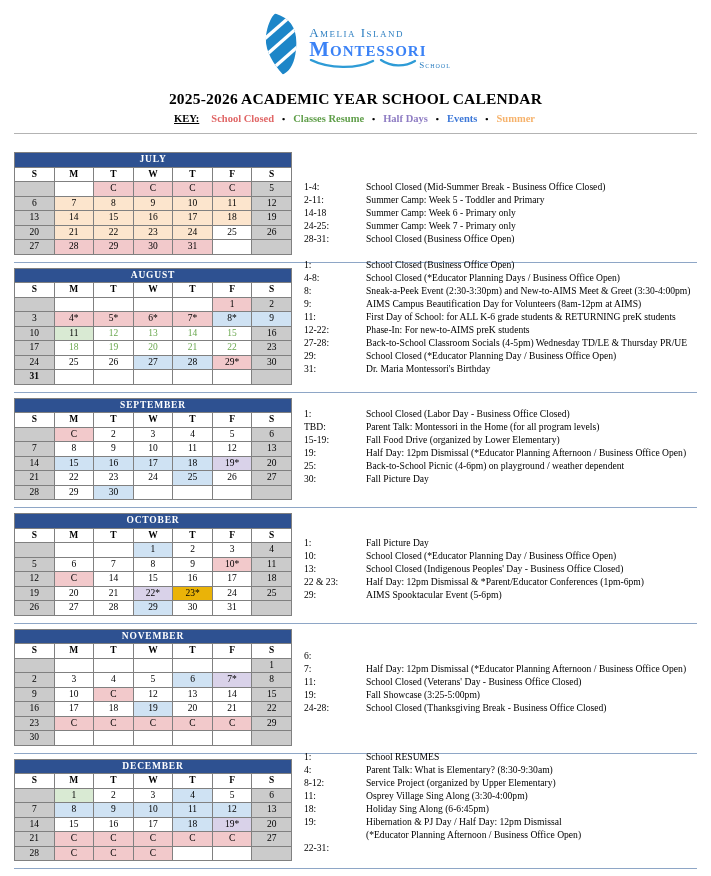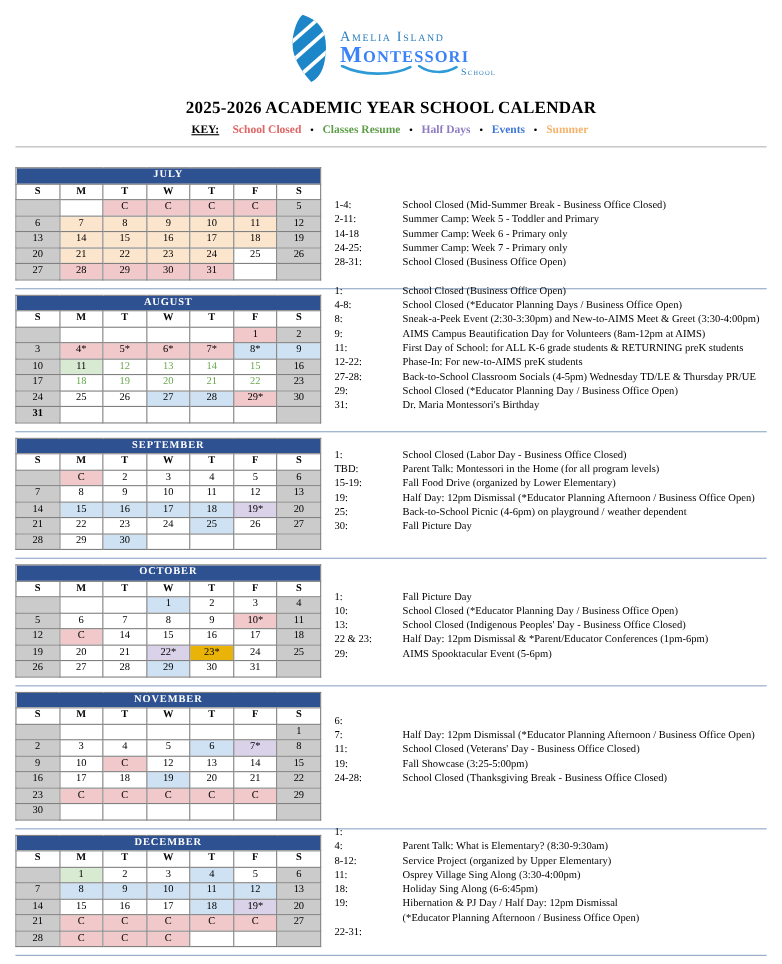--- a/index.html
+++ b/index.html
@@ -610,20 +610,21 @@
               <td style="background: rgb(242, 201, 203);">C</td>
               <td></td>
               <td></td>
               <td style="background: rgb(203, 203, 203);"></td>
             </tr>
           </tbody>
         </table>
         <div class="evts">
           <div class="evt">
             <span class="d">1:</span>
+            <span class="e">School RESUMES</span>
           </div>
           <div class="evt">
             <span class="d">4:</span>
             <span class="e">Parent Talk: What is Elementary? (8:30-9:30am)</span>
           </div>
           <div class="evt">
             <span class="d">8-12:</span>
             <span class="e">Service Project (organized by Upper Elementary)</span>
           </div>
           <div class="evt">

